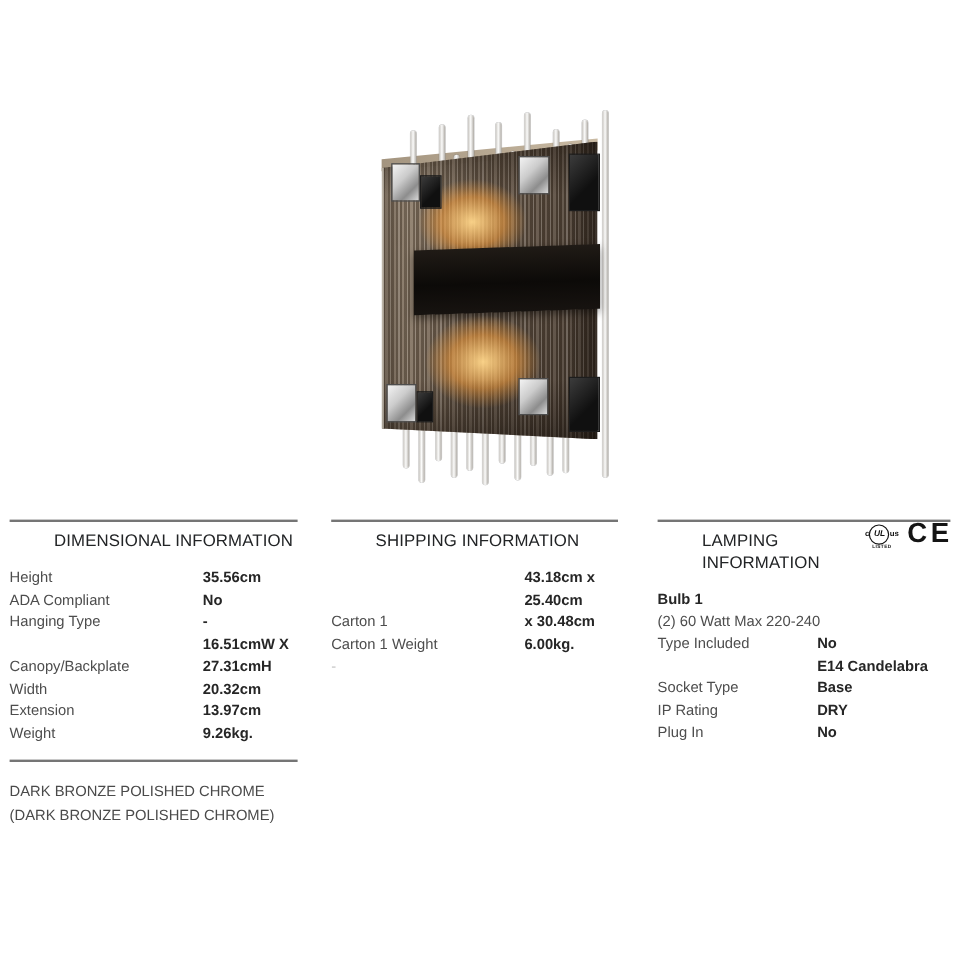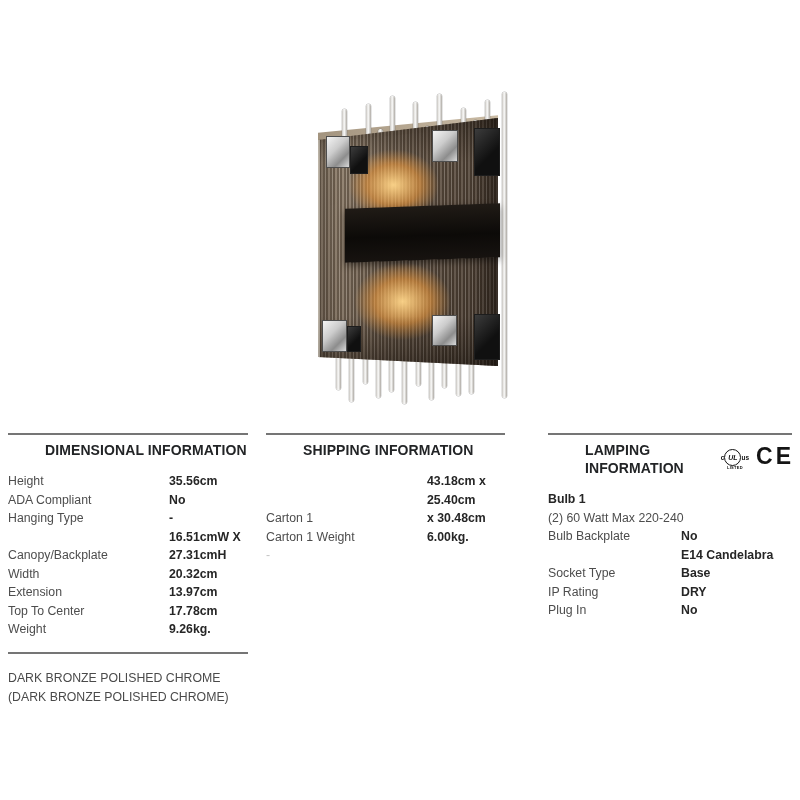--- a/index.html
+++ b/index.html
@@ -2,27 +2,27 @@
 <html><head>
 <meta charset="utf-8">
 <style>
   html,body{margin:0;padding:0;background:#ffffff;}
   .page{position:relative;width:800px;height:800px;background:#fff;overflow:hidden;
         font-family:"Liberation Sans","DejaVu Sans",sans-serif;color:#444;}
 
   
   .col{position:absolute;top:433px;width:240px;}
   .col1{left:8px;}
-  .col2{left:266px;width:252px;}
+  .col2{left:276px;width:252px;}
   .col3{left:548px;width:246px;}
   .rule{border-top:2px solid #757575;width:100%;}
   .rule2{margin-top:13px;}
-  h2.sec-title{margin:6px 0 0 0;font-size:14px;line-height:18px;font-weight:700;
+  h2.sec-title{margin:6px 0 0 0;font-size:14px;line-height:18px;font-weight:400;
                color:#222426;letter-spacing:.1px;padding-left:37px;}
-  .sec-head{display:flex;align-items:center;gap:7px;}
+  .sec-head{display:flex;align-items:flex-start;gap:7px;}
   .rows{margin-top:13px;}
   .row{display:flex;align-items:flex-end;line-height:18.5px;font-size:12.3px;}
   .lbl{color:#4d4d4d;flex:0 0 auto;}
   .col1 .lbl{width:142px;}
   .col2 .lbl{width:142px;}
   .col3 .lbl{width:114px;}
   .val{font-weight:700;color:#262626;white-space:pre-line;margin-left:19px;}
   .ghost{color:#c4c4c4;}
   .bulb-head{font-size:12.3px;font-weight:700;color:#262626;line-height:18.5px;}
   .bulb-desc{font-size:12.3px;color:#4d4d4d;line-height:18.5px;}
@@ -169,24 +169,20 @@
       </div>
       <div class="row">
         <span class="lbl">Width</span>
         <span class="val">20.32cm</span>
       </div>
       <div class="row">
         <span class="lbl">Extension</span>
         <span class="val">13.97cm</span>
       </div>
       <div class="row">
-        <span class="lbl">Top To Center</span>
-        <span class="val">17.78cm</span>
-      </div>
-      <div class="row">
         <span class="lbl">Weight</span>
         <span class="val">9.26kg.</span>
       </div>
     </div>
 
     <div class="rule rule2"></div>
     <p class="finish">DARK BRONZE POLISHED CHROME (DARK BRONZE POLISHED CHROME)</p>
   </section>
 
   <section class="col col2">
@@ -218,21 +214,21 @@
         <span class="ul-o">UL</span>
         <span class="ul-us">us</span>
         <span class="ul-listed">LISTED</span>
       </span>
       <span class="ce">CE</span>
     </div>
     <div class="rows">
       <div class="bulb-head">Bulb 1</div>
       <div class="bulb-desc">(2) 60 Watt Max 220-240</div>
       <div class="row">
-        <span class="lbl">Bulb Backplate</span>
+        <span class="lbl">Type Included</span>
         <span class="val">No</span>
       </div>
       <div class="row">
         <span class="lbl">Socket Type</span>
         <span class="val">E14 Candelabra Base</span>
       </div>
       <div class="row">
         <span class="lbl">IP Rating</span>
         <span class="val">DRY</span>
       </div>

